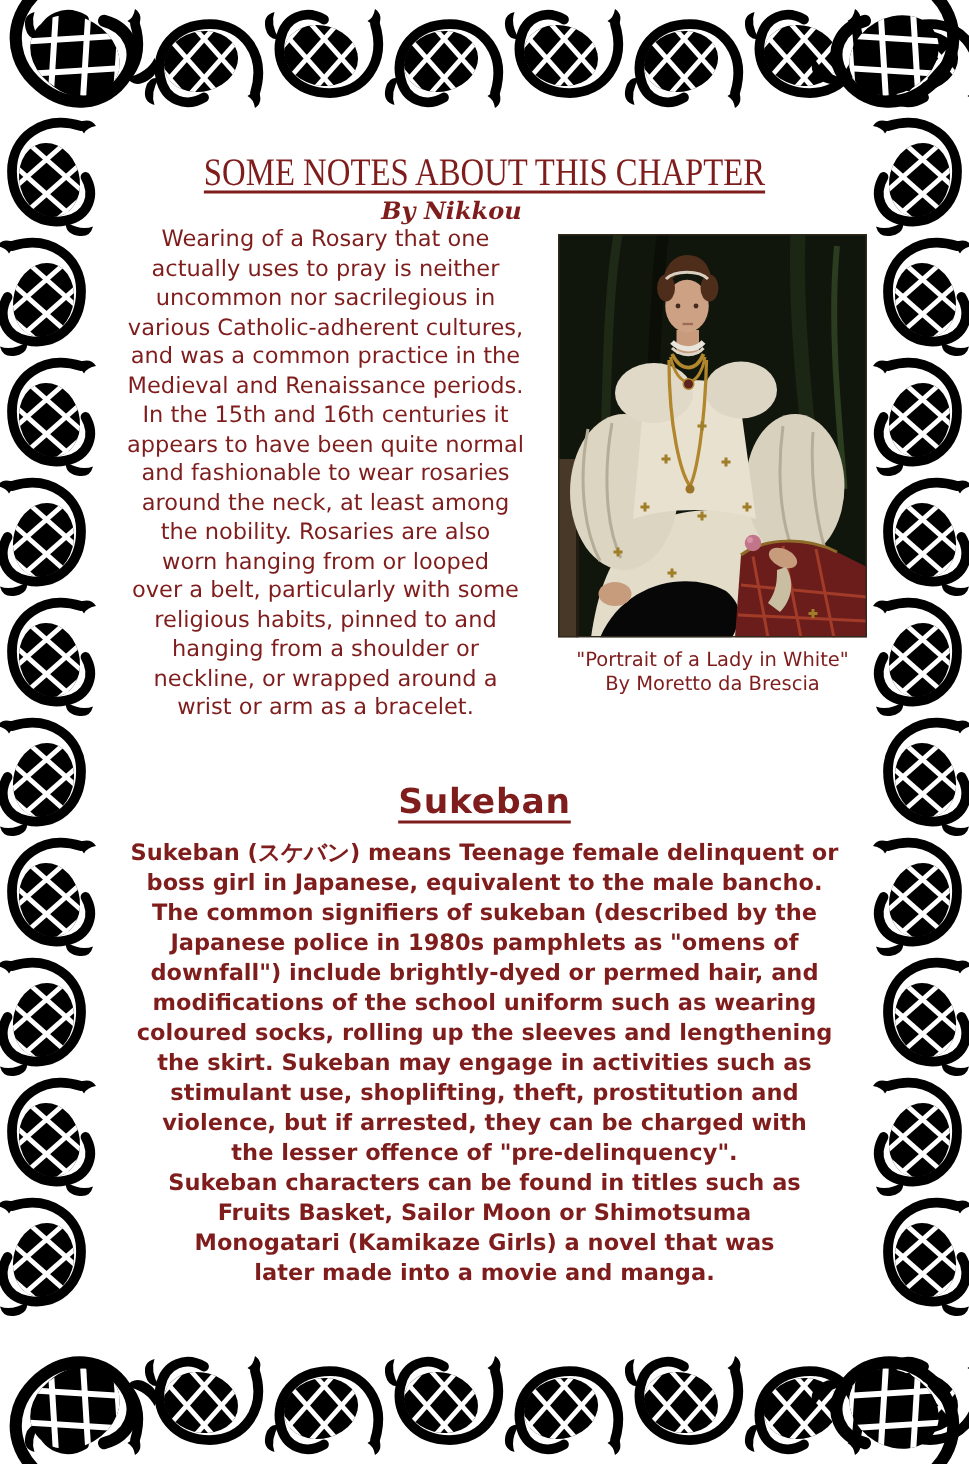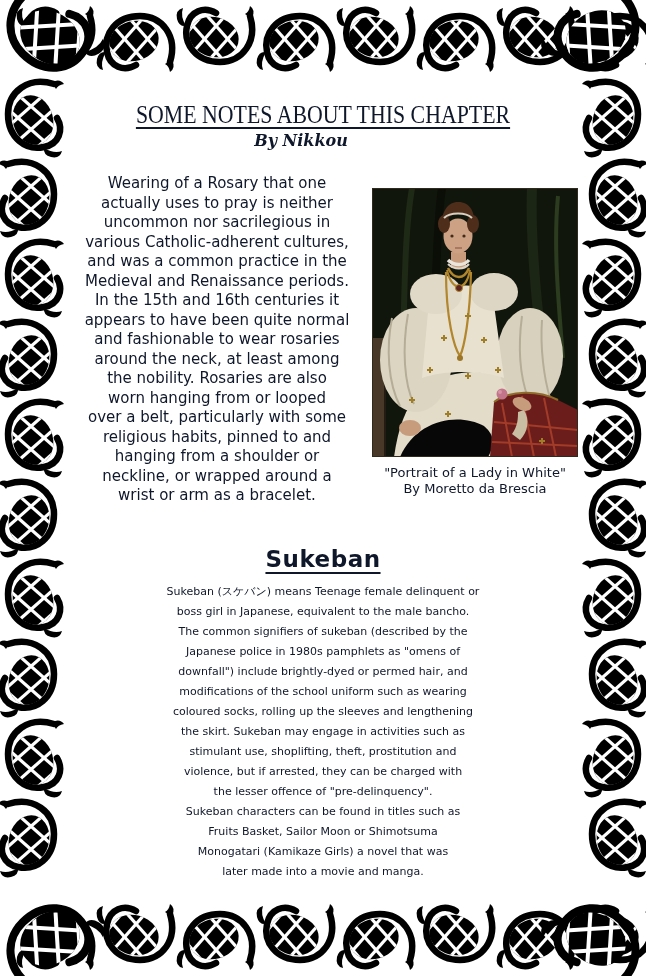--- a/index.html
+++ b/index.html
@@ -1,18 +1,18 @@
 <!DOCTYPE html>
 <html><head>
 <meta charset="utf-8">
 <style>
   html,body{margin:0;padding:0;background:#888;}
   .page{
     position:relative;width:646px;height:976px;background:#ffffff;
-    overflow:hidden;color:#0f172a;font-family:"DejaVu Sans",sans-serif;
+    overflow:hidden;color:#7f1d1d;font-family:"DejaVu Sans",sans-serif;
     margin:0 auto;
   }
   .border-svg{position:absolute;left:0;top:0;pointer-events:none;}
   .content{position:absolute;left:66px;top:0;width:514px;}
   .title{
     margin:100px 0 0;text-align:center;font-weight:normal;
     font-family:"Liberation Serif",serif;font-size:26px;
     transform:scaleX(0.84);
     text-decoration:underline;text-decoration-thickness:2px;text-underline-offset:4px;
     white-space:nowrap;
@@ -20,34 +20,34 @@
   .byline{
     text-align:center;padding-right:44px;margin-top:1px;
     font-family:"DejaVu Serif",serif;font-style:italic;font-weight:bold;font-size:16px;
   }
   .section-heading{
     text-align:center;font-weight:bold;font-size:23px;letter-spacing:.5px;
     text-decoration:underline;text-decoration-thickness:2px;text-underline-offset:5px;
     margin:10px 0 0;
   }
   .heading-sukeban{margin-top:40px;}
-  .rosary-row{display:flex;align-items:center;margin-top:24px;}
+  .rosary-row{display:flex;align-items:flex-start;margin-top:0;}
   .rosary-body{
     width:302px;font-size:15px;line-height:19.5px;text-align:center;
     white-space:pre-line;flex:0 0 auto;
   }
   .figure{margin:6px 0 0 4px;width:206px;flex:0 0 auto;}
   .painting{display:block;}
   .figcaption{
     font-size:13px;line-height:16px;text-align:center;margin-top:8px;
     white-space:pre-line;
   }
   .sukeban-body{
-    margin:10px auto 0;width:502px;font-size:11px;line-height:20px;
-    text-align:center;white-space:pre-line;
+    margin:10px auto 0;width:502px;font-size:15px;line-height:20px;
+    text-align:center;white-space:pre-line;font-weight:bold;
   }
 </style>
 </head>
 <body>
 
 <div class="page">
 
   <svg class="border-svg" width="646" height="976" viewBox="0 0 646 976" aria-hidden="true">
     <defs>
       <clipPath id="coneClip">

